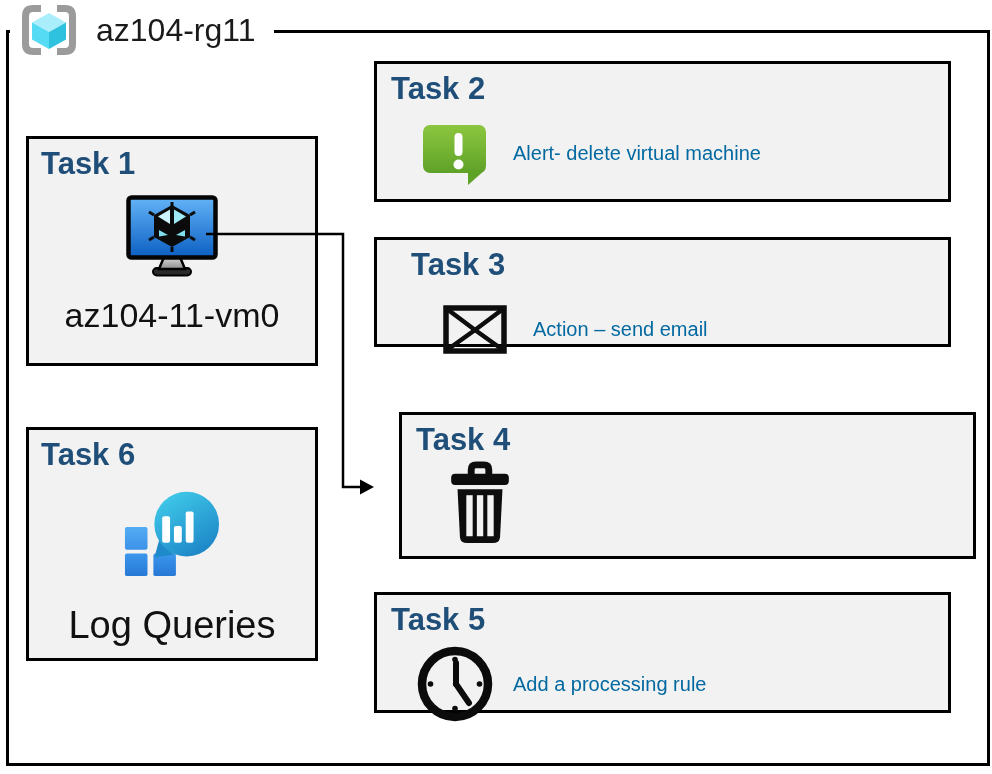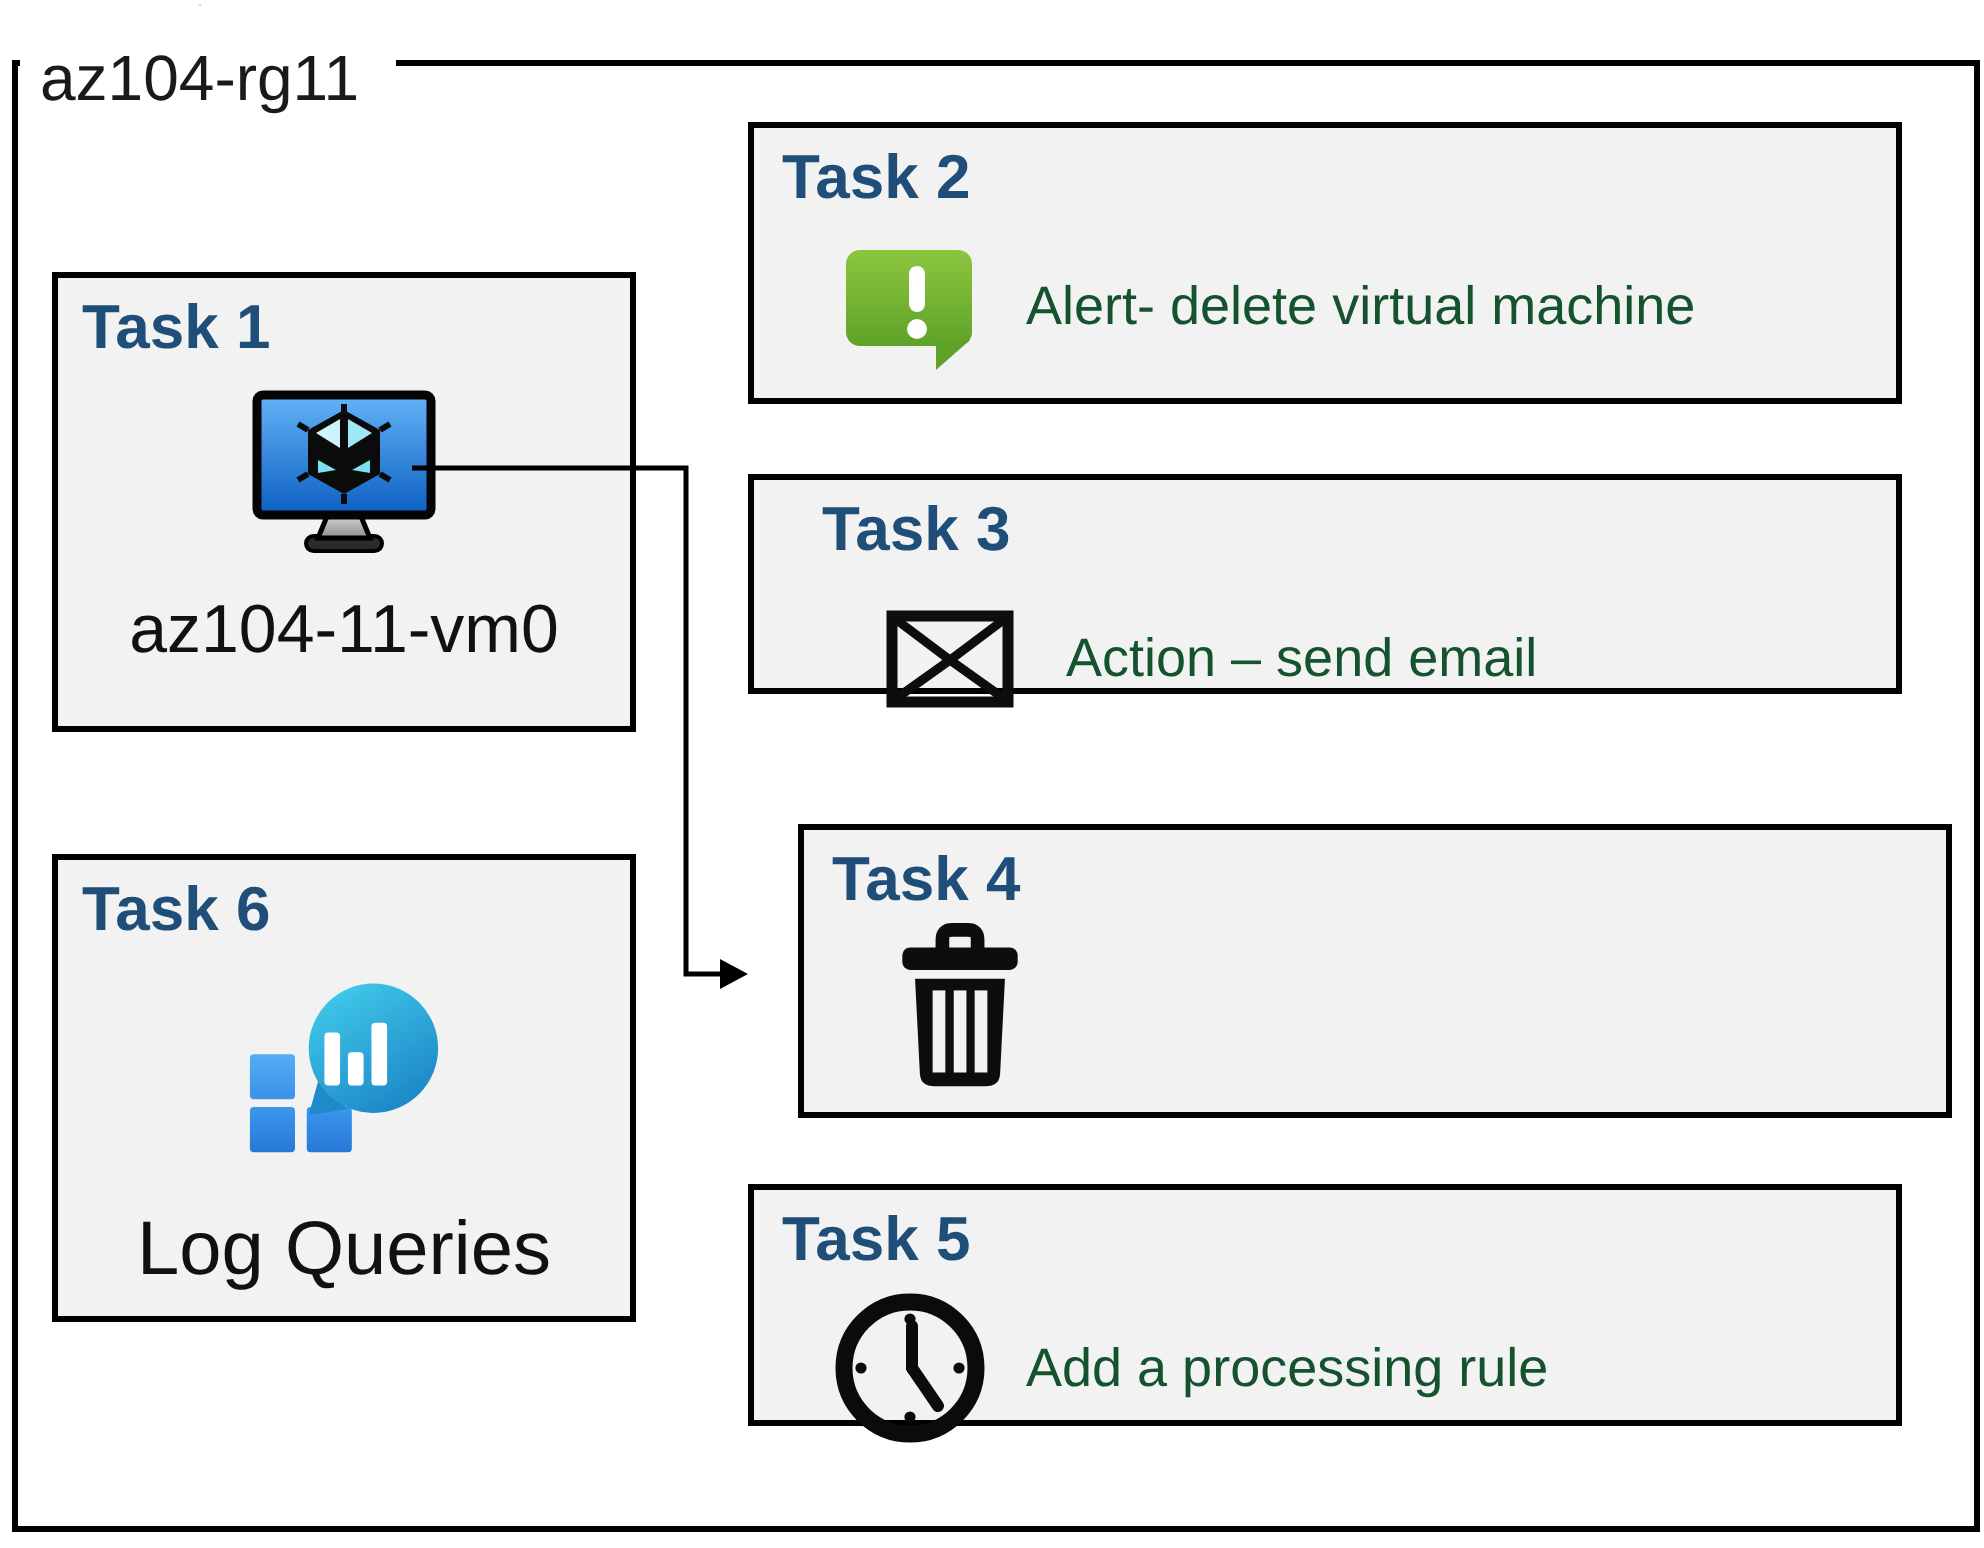--- a/index.html
+++ b/index.html
@@ -7,35 +7,35 @@
     position:relative; width:992px; height:774px; background:#ffffff;
     font-family:"Liberation Sans", sans-serif; overflow:hidden;
   }
   .outer-box {
     position:absolute; left:6px; top:30px; width:984px; height:736px;
     border:3px solid #000; box-sizing:border-box; background:#ffffff;
   }
   .rg-label {
     position:absolute; left:10px; top:2px; height:56px; z-index:3;
     display:flex; align-items:center; gap:18px;
-    background:#ffffff; padding:0 18px 0 10px;flex-direction:column;
+    background:#ffffff; padding:0 18px 0 10px;
   }
   .rg-name { font-size:32px; color:#1a1a1a; white-space:nowrap; }
 
   .task {
     position:absolute; box-sizing:border-box;
     background:#F2F2F2; border:3px solid #000000; z-index:2;
   }
   .task-title { font-weight:bold; color:#1F4E79; font-size:31px; line-height:34px; white-space:nowrap; }
 
   
   .row-task { padding:8px 14px; }
   .task-row { display:flex; align-items:center; margin-left:24px; margin-top:4px; height:86px; }
   .icon-slot { width:80px; display:flex; justify-content:center; align-items:center; }
-  .task-text { font-size:27px; color:#14532d; margin-left:18px; white-space:nowrap; }
+  .task-text { font-size:20px; color:#0369a1; margin-left:18px; white-space:nowrap; }
 
   
   .col-task { display:flex; flex-direction:column; padding:8px 12px; }
   .col-task .center-icon { margin:14px auto 0 auto; display:flex; justify-content:center; }
   .t6 .center-icon { margin-top:12px; }
   .col-label { text-align:center; color:#111; white-space:nowrap; }
   .t1 .col-label { margin-top:18px; font-size:34px; line-height:40px; }
   .t6 .col-label { margin-top:26px; font-size:38px; line-height:40px; }
 
   .t1 { left:26px;  top:136px; width:292px; height:230px; }

